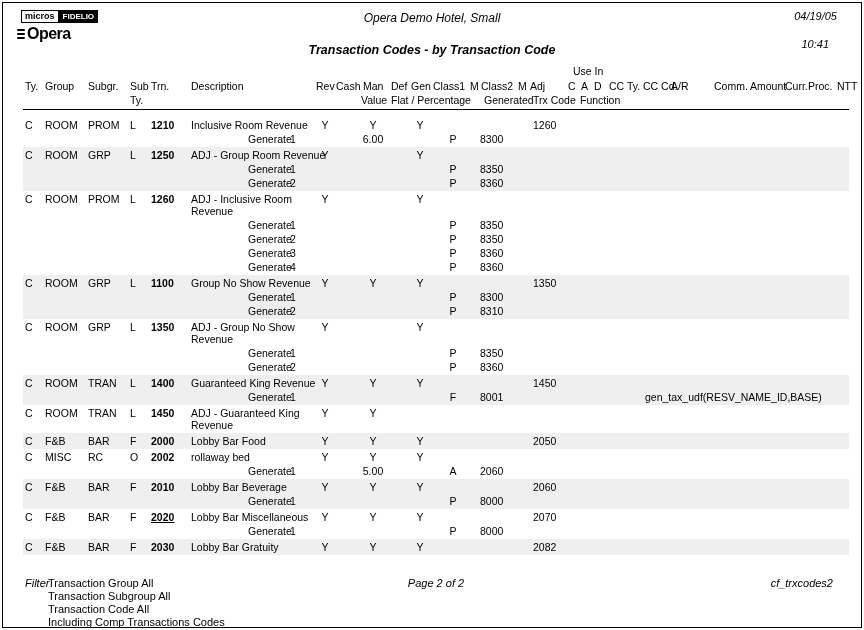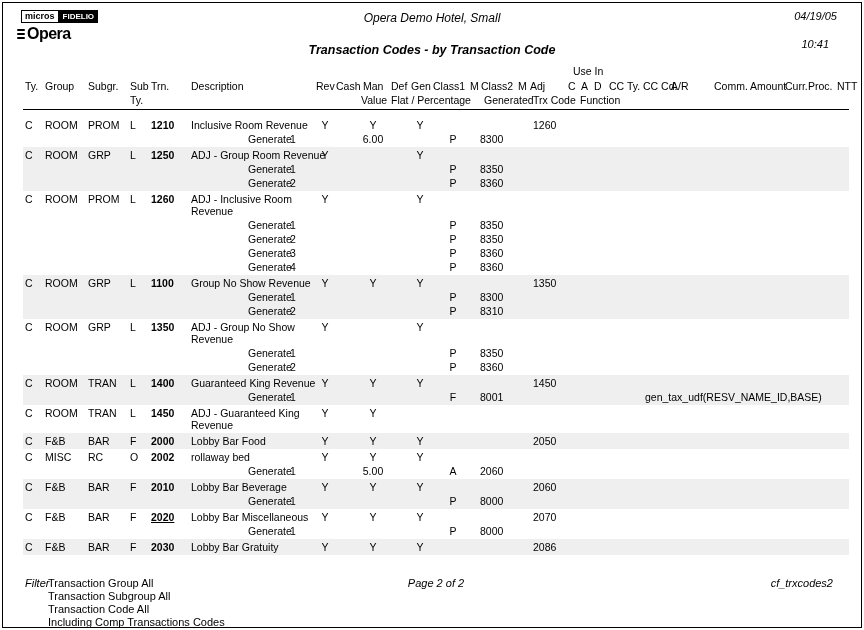--- a/index.html
+++ b/index.html
@@ -378,21 +378,21 @@
           <span class="cl" style="left: 22px;">F&amp;B</span>
           <span class="cl" style="left: 65px;">BAR</span>
           <span class="cl" style="left: 107px;">F</span>
           <span class="cl b" style="left: 128px;">2030</span>
           <div class="desc">
             <div class="dl">Lobby Bar Gratuity</div>
           </div>
           <span class="cl c" style="left: 294px; width: 16px;">Y</span>
           <span class="cl c" style="left: 334px; width: 32px;">Y</span>
           <span class="cl c" style="left: 389px; width: 16px;">Y</span>
-          <span class="cl" style="left: 510px;">2086</span>
+          <span class="cl" style="left: 510px;">2082</span>
         </div>
       </div>
     </div>
 
   <div class="tfoot">
     <span class="filter-label">Filter</span>
     <span class="fline" style="top:2px">Transaction Group All</span>
     <span class="fline" style="top:15px">Transaction Subgroup All</span>
     <span class="fline" style="top:28px">Transaction Code All</span>
     <span class="fline" style="top:41px">Including Comp Transactions Codes</span>

